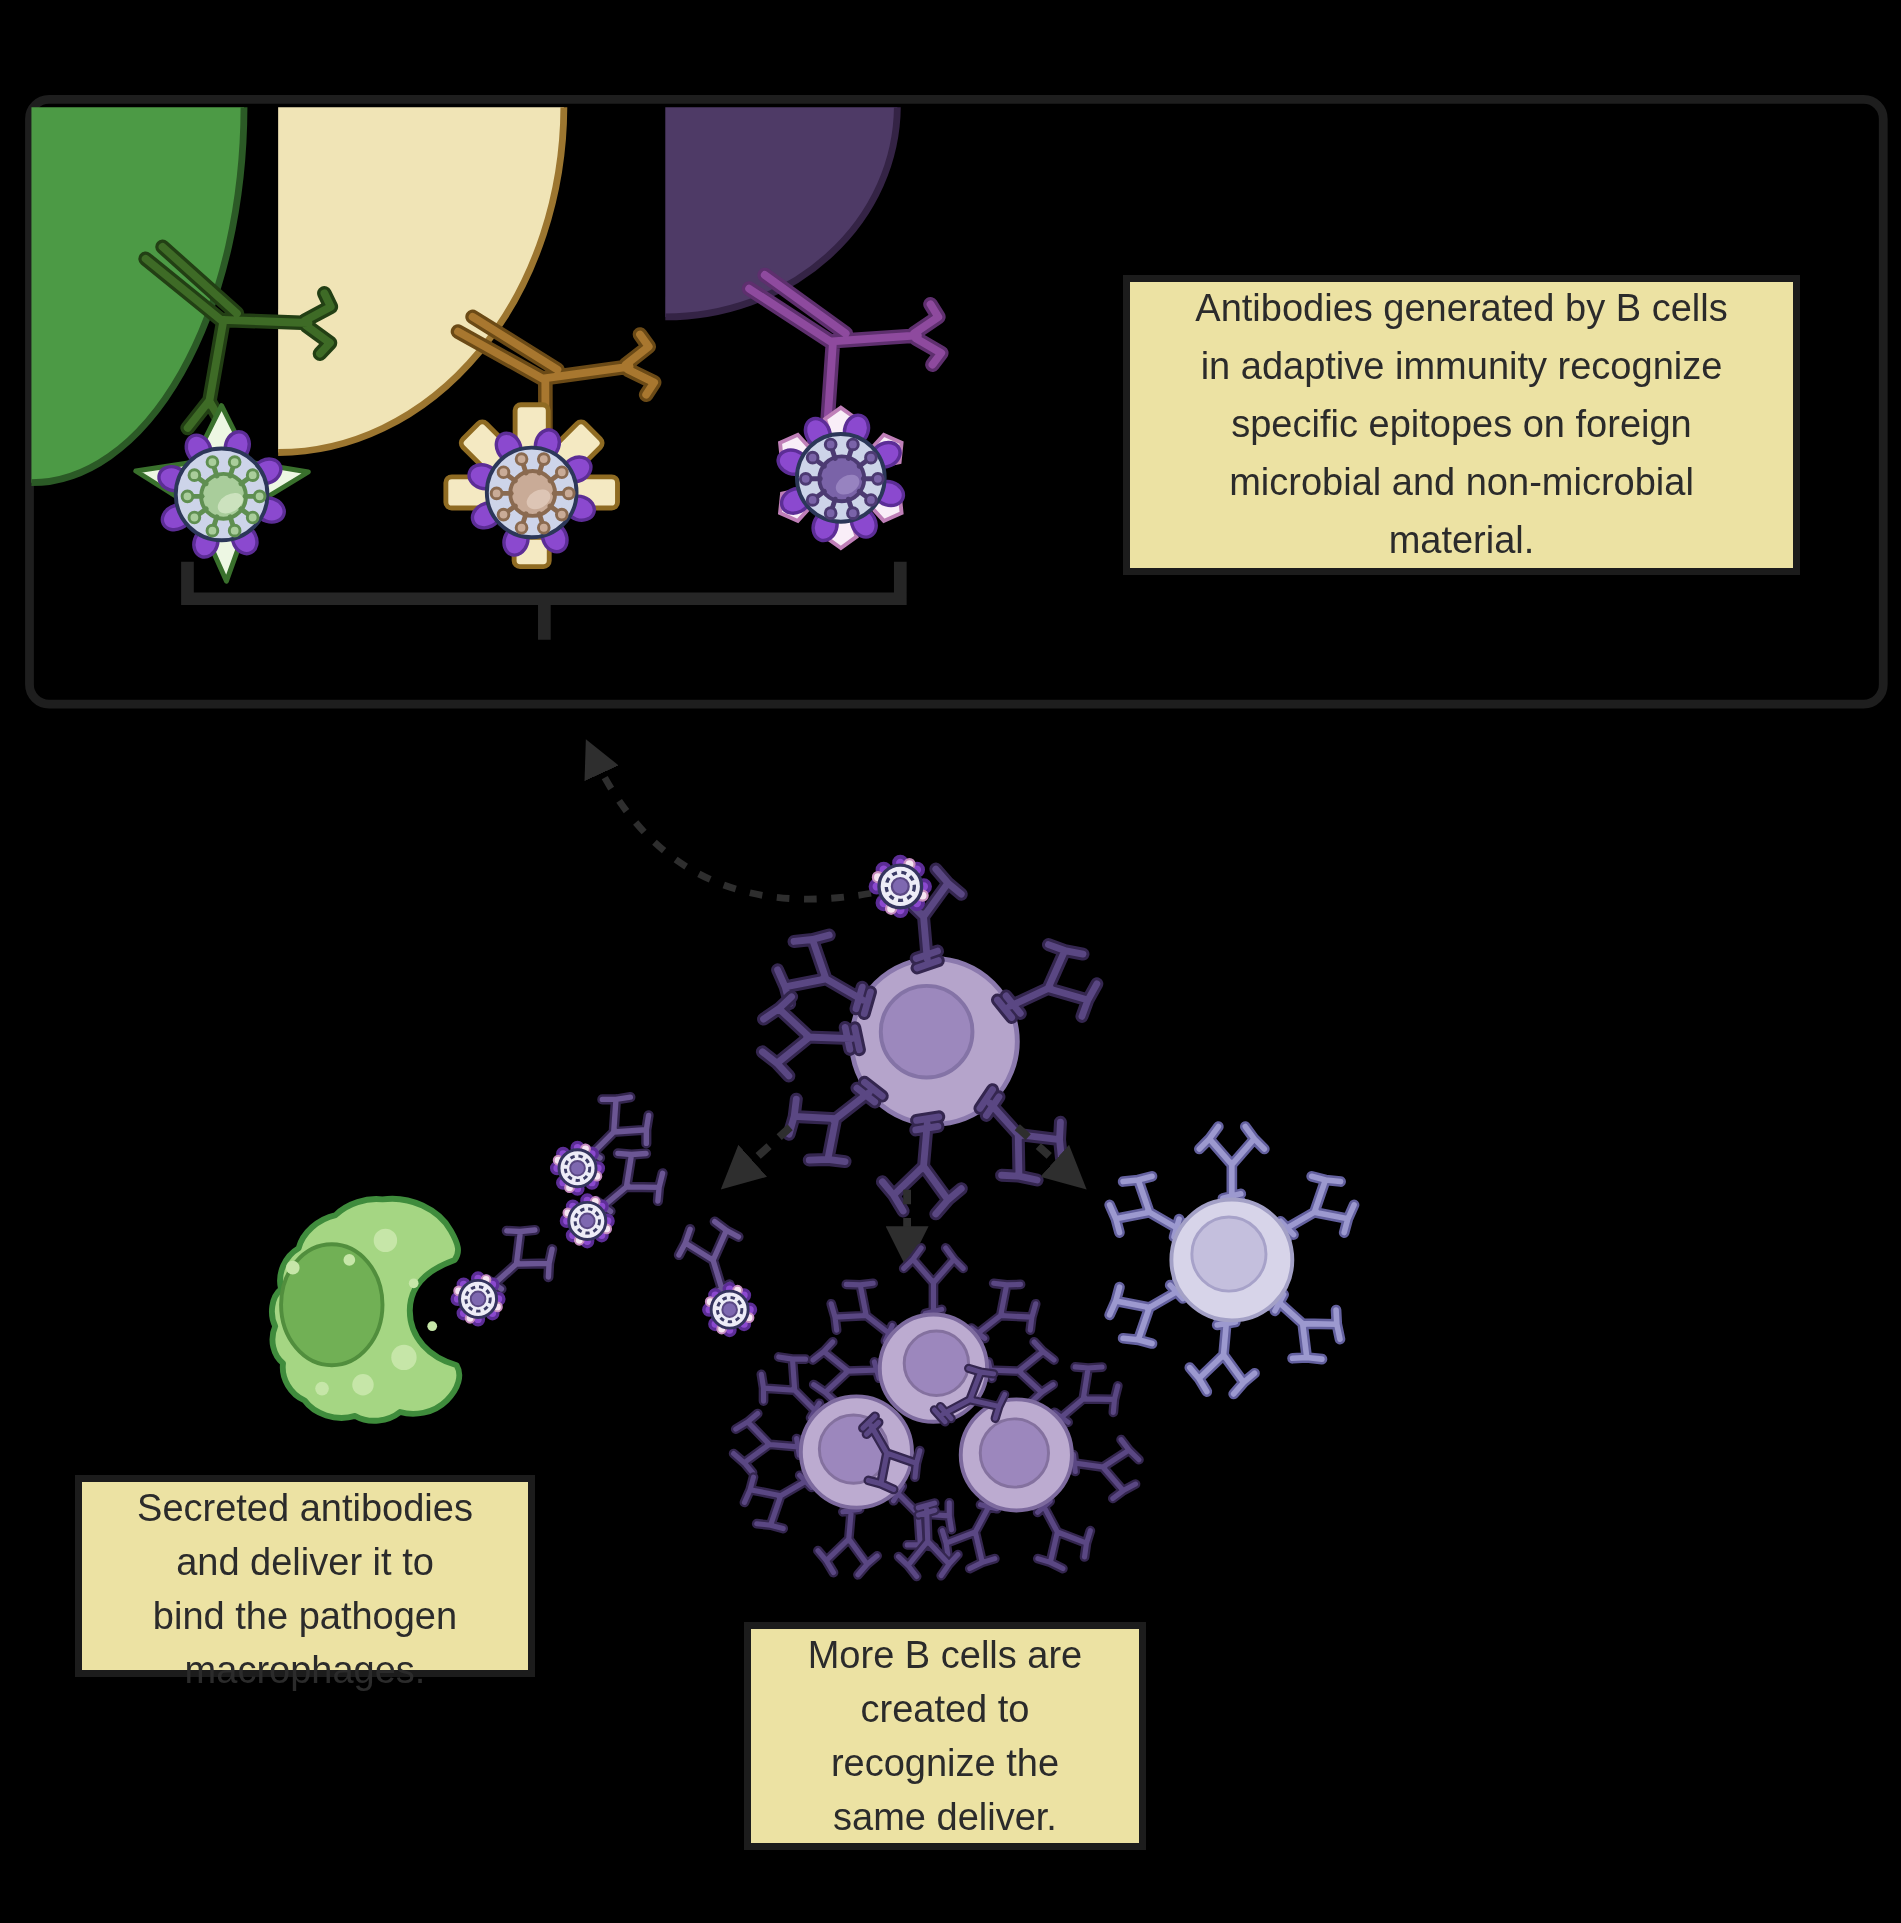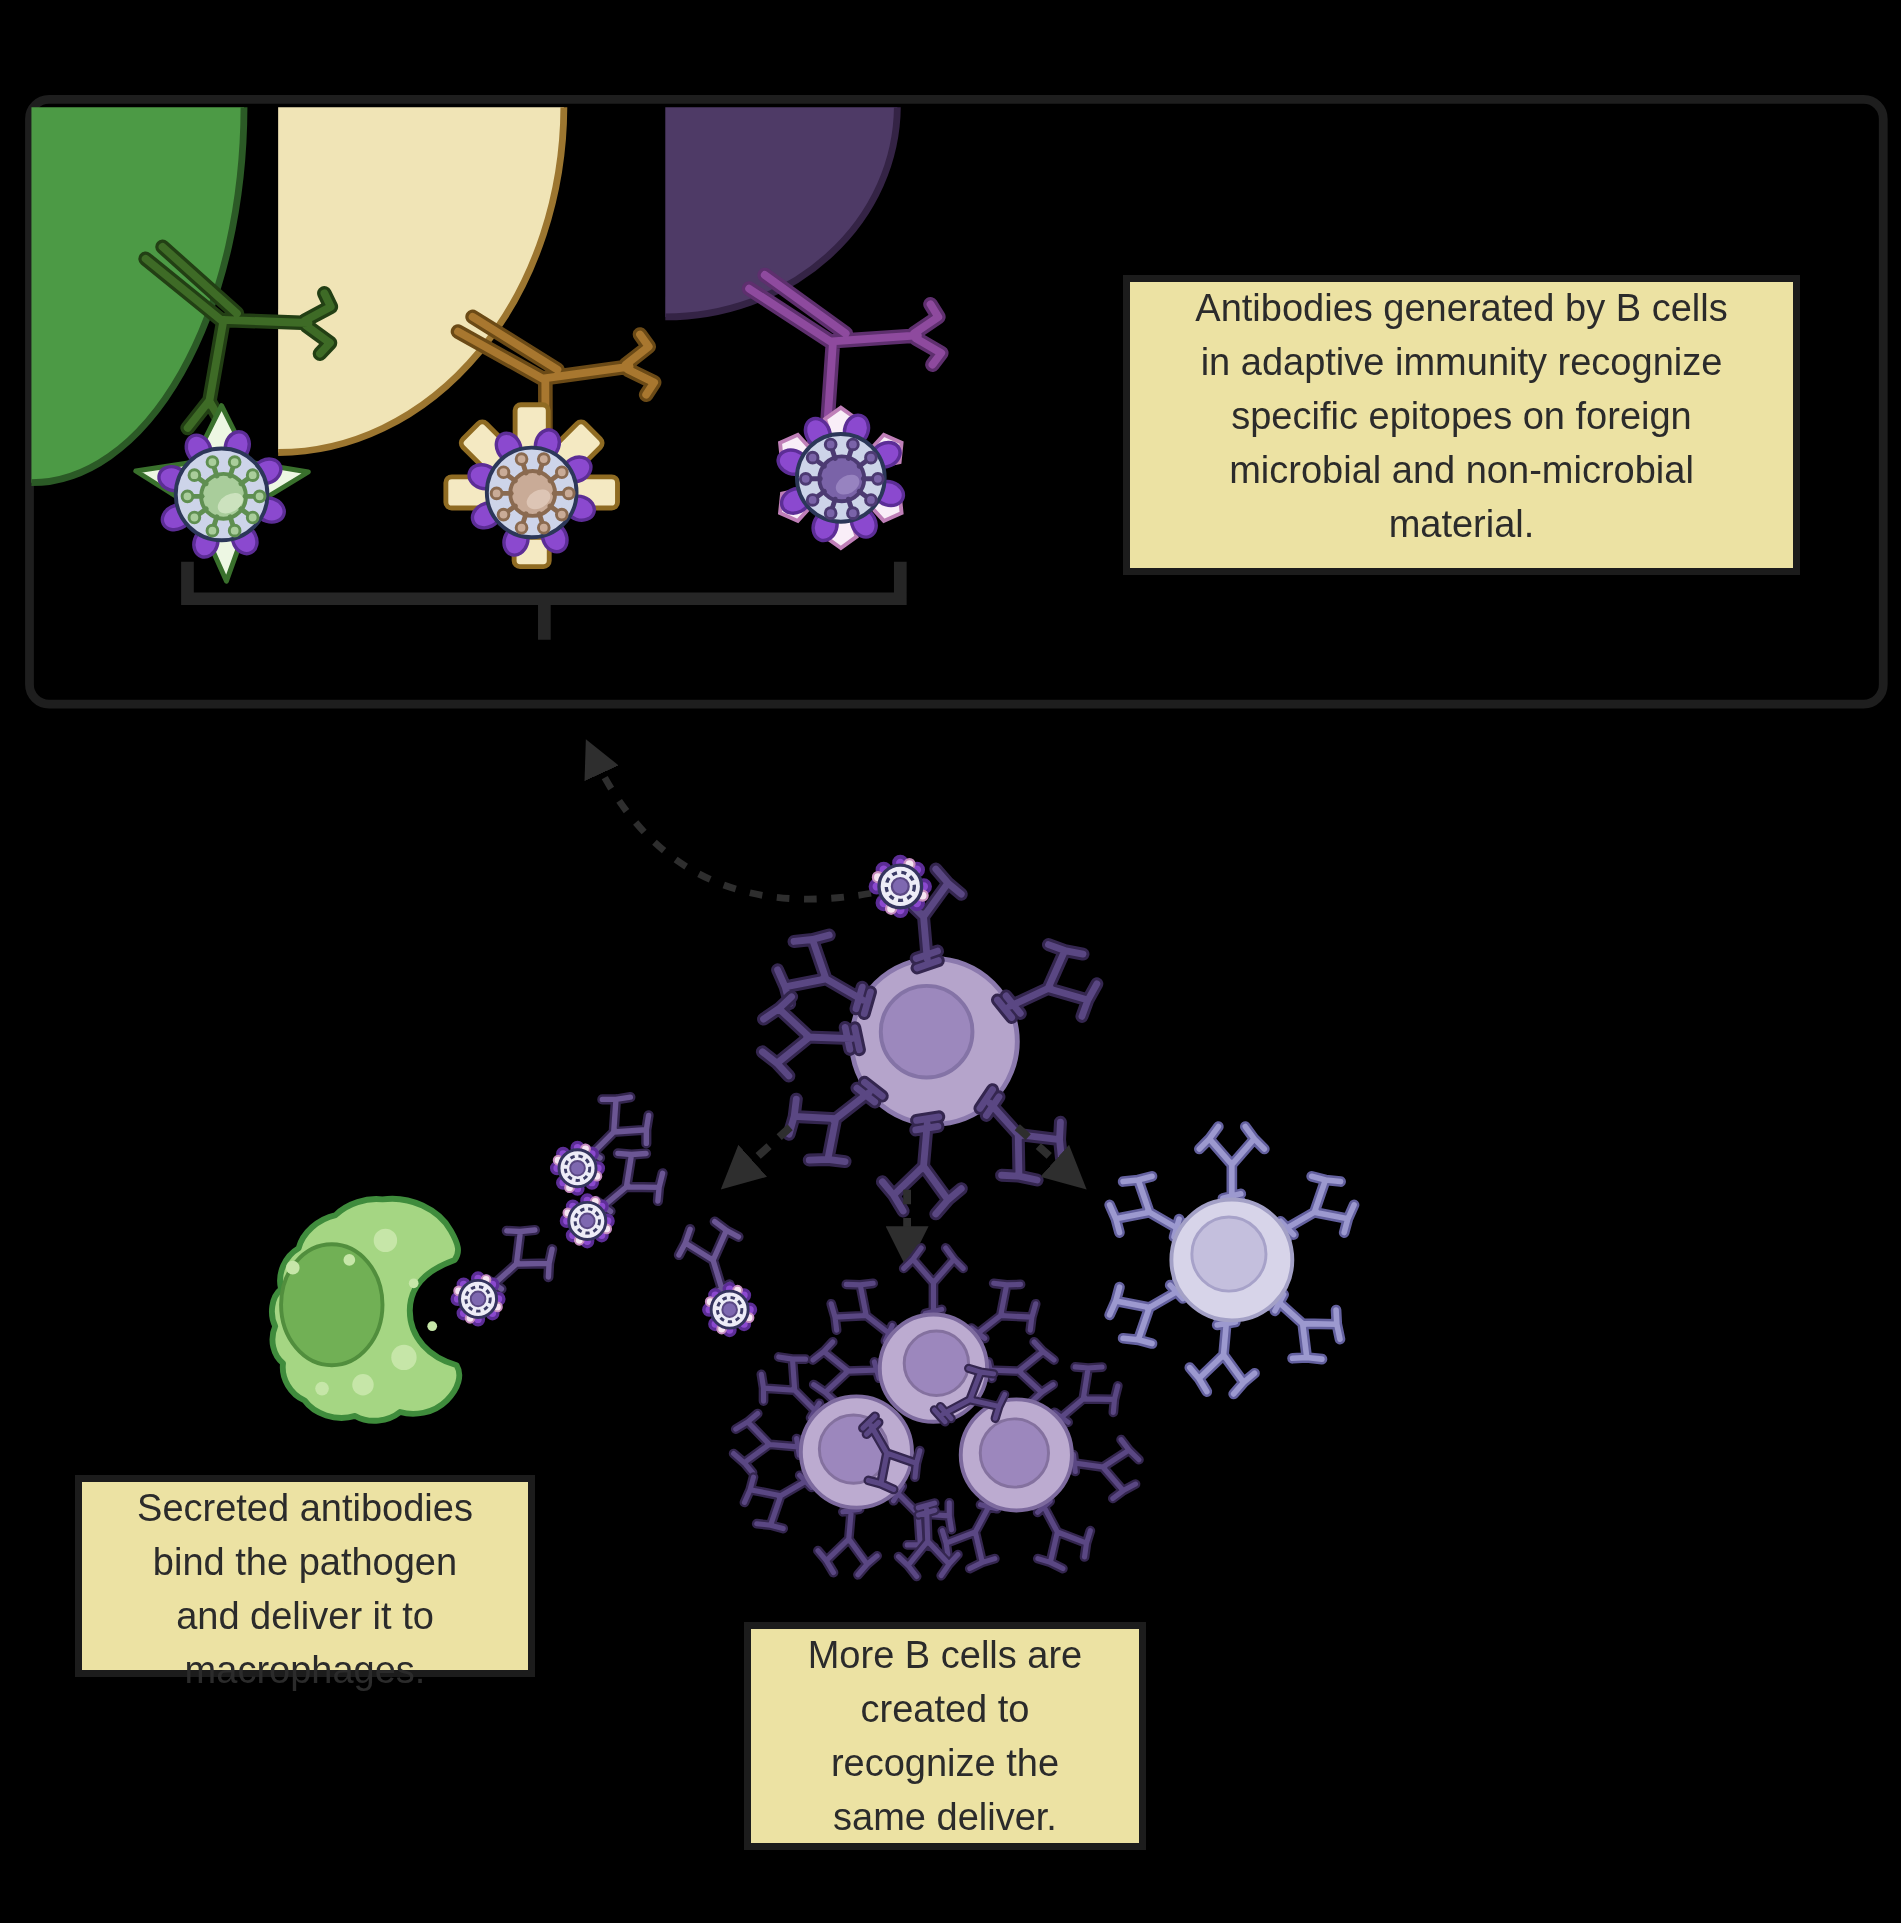--- a/index.html
+++ b/index.html
@@ -6,21 +6,21 @@
   #stage{position:relative;width:1902px;height:1923px;background:var(--bg,#000);overflow:hidden;
          font-family:"Liberation Sans",sans-serif;}
   #stage svg{position:absolute;left:0;top:0;}
   .s{fill:none;stroke-linecap:round;stroke-linejoin:round;}
   .o{stroke:var(--o,#222);stroke-width:15;}
   .i{stroke:var(--i,#888);stroke-width:8;}
   .o2{stroke:var(--o,#222);stroke-width:9.5;}
   .i2{stroke:var(--i,#888);stroke-width:5;}
   .note{position:absolute;background:var(--note_bg,#ece2a3);border:7.8px solid var(--note_border,#1c1c1c);
         color:var(--note_text,#2b2b2b);font-size:38px;line-height:1.42;text-align:center;
-        display:flex;flex-direction:column;justify-content:flex-start;box-sizing:border-box;}
+        display:flex;flex-direction:column;justify-content:space-between;box-sizing:border-box;}
   .spl{stroke:var(--c,#5f8f51);stroke-width:5;stroke-linecap:round;}
   .spt{fill:var(--cf,#a9cd9b);stroke:var(--c,#5f8f51);stroke-width:3;}
   .knob{fill:var(--knob,#8b49cf);stroke:var(--knob_line,#5c2d96);stroke-width:3.5;}
   .pent{fill:var(--pent_fill,#f9eef8);stroke:var(--pent_line,#bf7fb8);stroke-width:4;}
   .tag{fill:var(--tag_cream,#f4e9c2);stroke:var(--tag_cream_line,#8f6b22);stroke-width:5;}
   .dash{stroke:var(--arrow,#2e2e2e);stroke-width:8;stroke-dasharray:15 14;fill:none;stroke-linecap:butt;}
 </style>
 </head>
 <body>
 
@@ -263,22 +263,22 @@
 <div class="note" style="left:1123px;top:275px;width:677px;height:300px;padding:0 29px;">
   <div>Antibodies generated by B cells</div>
   <div>in adaptive immunity recognize</div>
   <div>specific epitopes on foreign</div>
   <div>microbial and non-microbial</div>
   <div>material.</div>
 </div>
 
 <div class="note" style="left:75px;top:1475px;width:460px;height:202px;padding:0 19.5px;">
   <div>Secreted antibodies</div>
+  <div>and deliver it to</div>
   <div>bind the pathogen</div>
-  <div>and deliver it to</div>
   <div>macrophages.</div>
 </div>
 
 <div class="note" style="left:744px;top:1622px;width:402px;height:228px;padding:0 15px;">
   <div>More B cells are</div>
   <div>created to</div>
   <div>recognize the</div>
   <div>same deliver.</div>
 </div>
 

